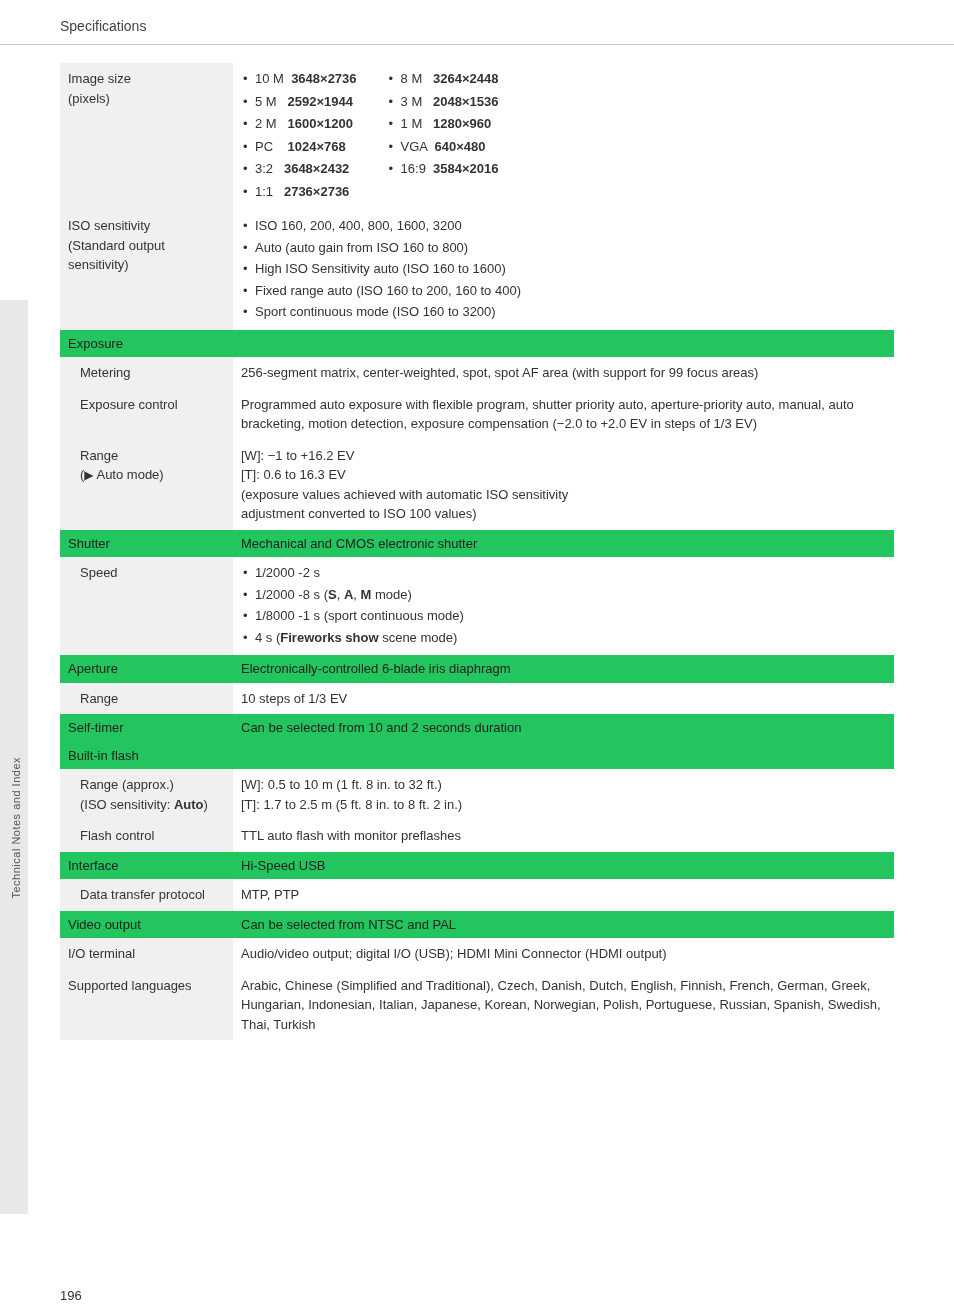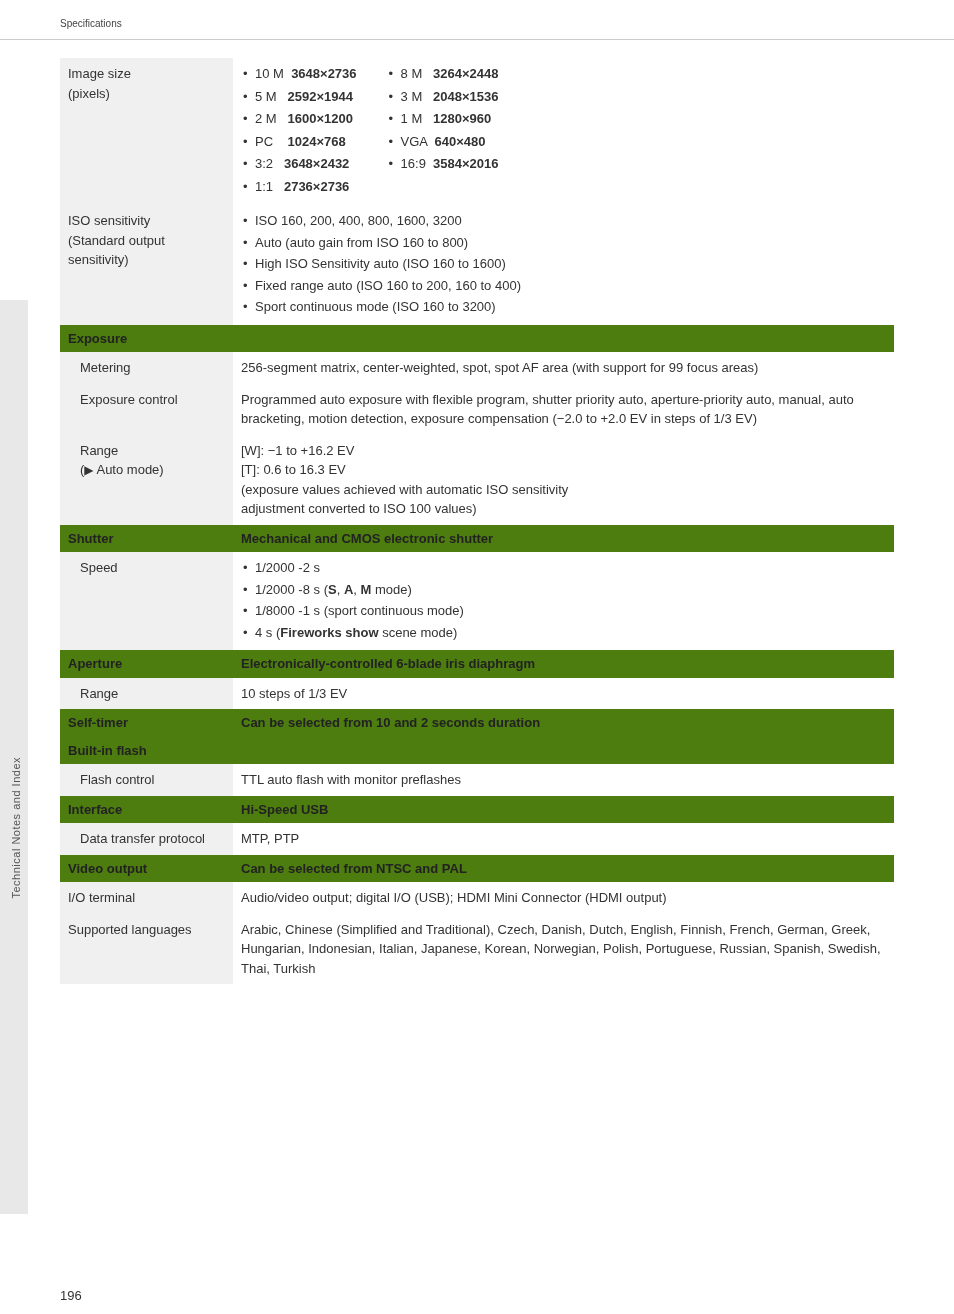--- a/index.html
+++ b/index.html
@@ -8,21 +8,21 @@
       font-size: 13px;
       color: #222;
       background: #fff;
       width: 954px;
       min-height: 1314px;
       position: relative;
     }
 
     .page-header {
       padding: 18px 60px 10px 60px;
-      font-size: 10px;
+      font-size: 14px;
       color: #444;
       border-bottom: 1px solid #ccc;
     }
 
     .main-content {
       padding: 18px 60px 40px 60px;
     }
 
     
     .side-label {
@@ -68,23 +68,23 @@
       width: 173px;
       color: #333;
     }
 
     .value-col {
       color: #333;
     }
 
     
     tr.section-header td {
-      background: #4d7c0f;
+      background: #22c55e;
       font-size: 13px;
-      font-weight: bold;
+      font-weight: normal;
       padding: 4px 8px;
       color: #222;
     }
 
     
     tr.sub-row td.label-col {
       padding-left: 20px;
     }
 
     
@@ -256,20 +256,29 @@
 
       <tr class="section-header">
         <td>Self-timer</td>
         <td>Can be selected from 10 and 2 seconds duration</td>
       </tr>
 
       <tr class="section-header">
         <td colspan="2">Built-in flash</td>
       </tr>
 
+      <tr class="sub-row">
+        <td class="label-col">
+          Range (approx.)<br>(ISO sensitivity: <span class="bold">Auto</span>)
+        </td>
+        <td class="value-col">
+          [W]: 0.5 to 10 m (1 ft. 8 in. to 32 ft.)<br>
+          [T]: 1.7 to 2.5 m (5 ft. 8 in. to 8 ft. 2 in.)
+        </td>
+      </tr>
 
       <tr class="sub-row">
         <td class="label-col">Flash control</td>
         <td class="value-col">TTL auto flash with monitor preflashes</td>
       </tr>
 
       <tr class="section-header">
         <td>Interface</td>
         <td>Hi-Speed USB</td>
       </tr>

